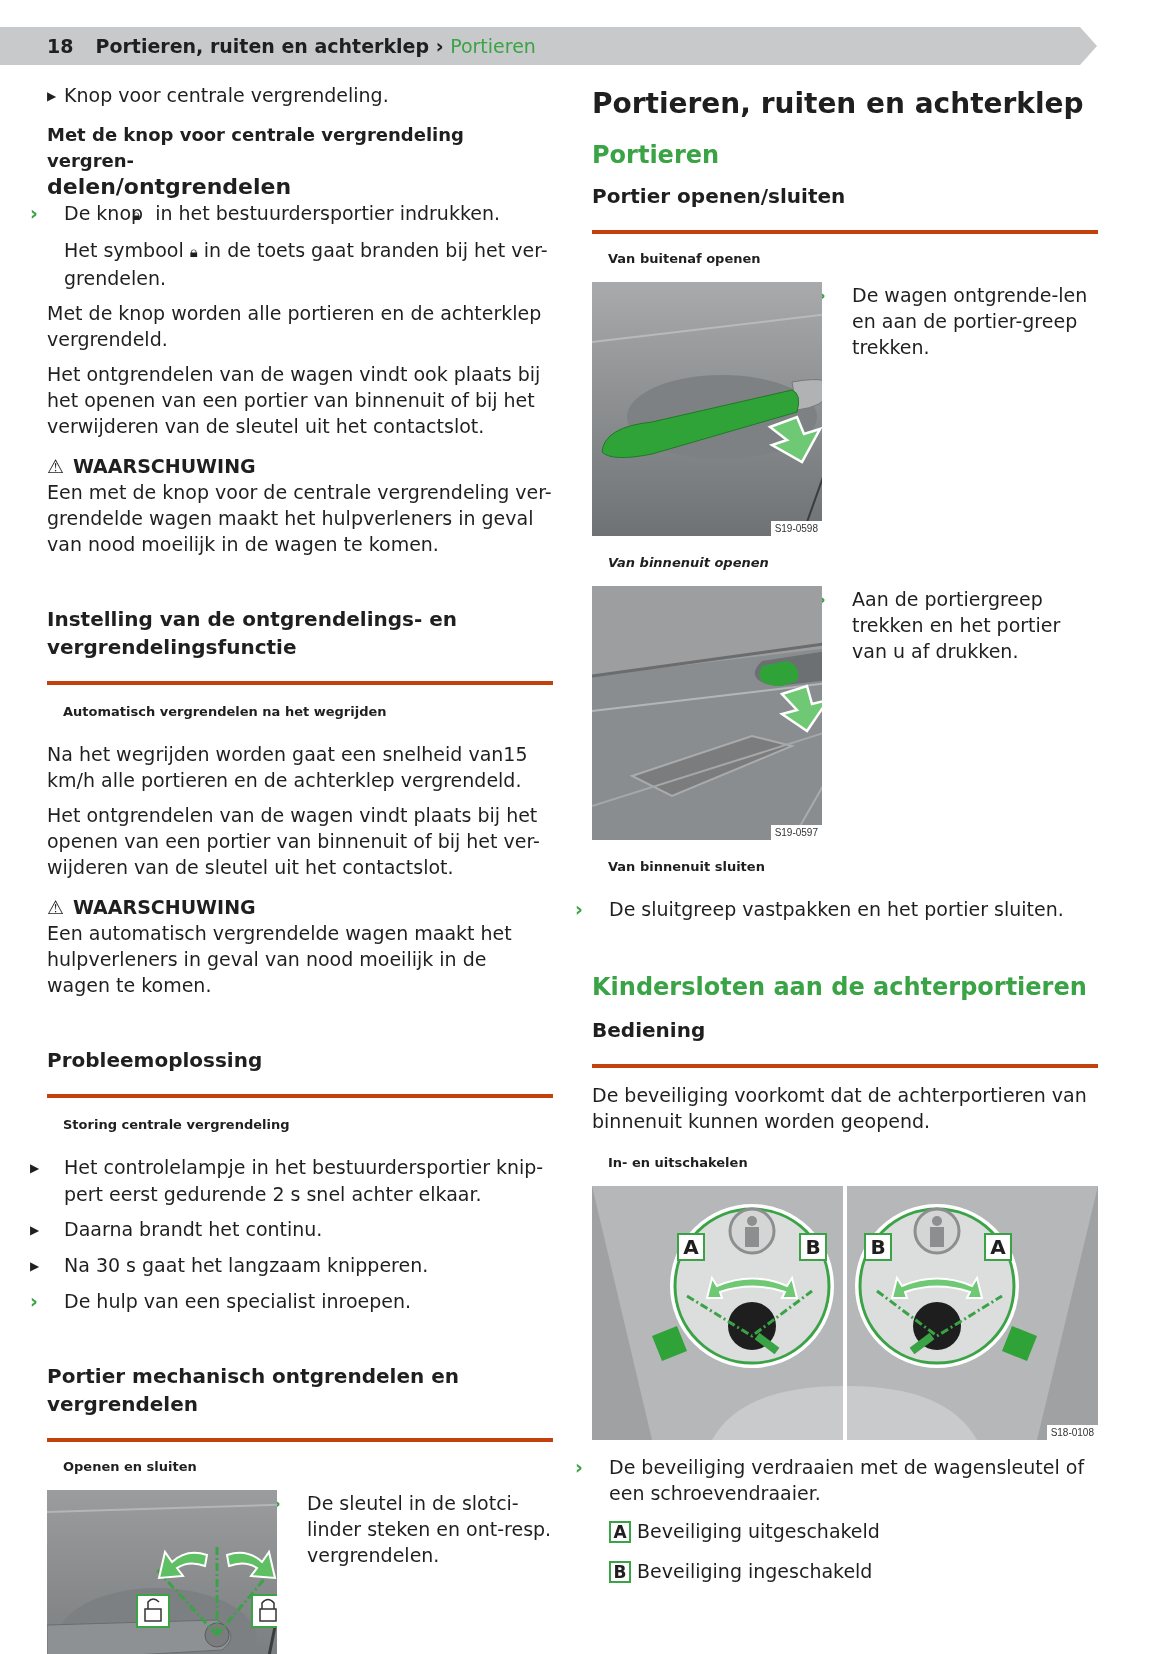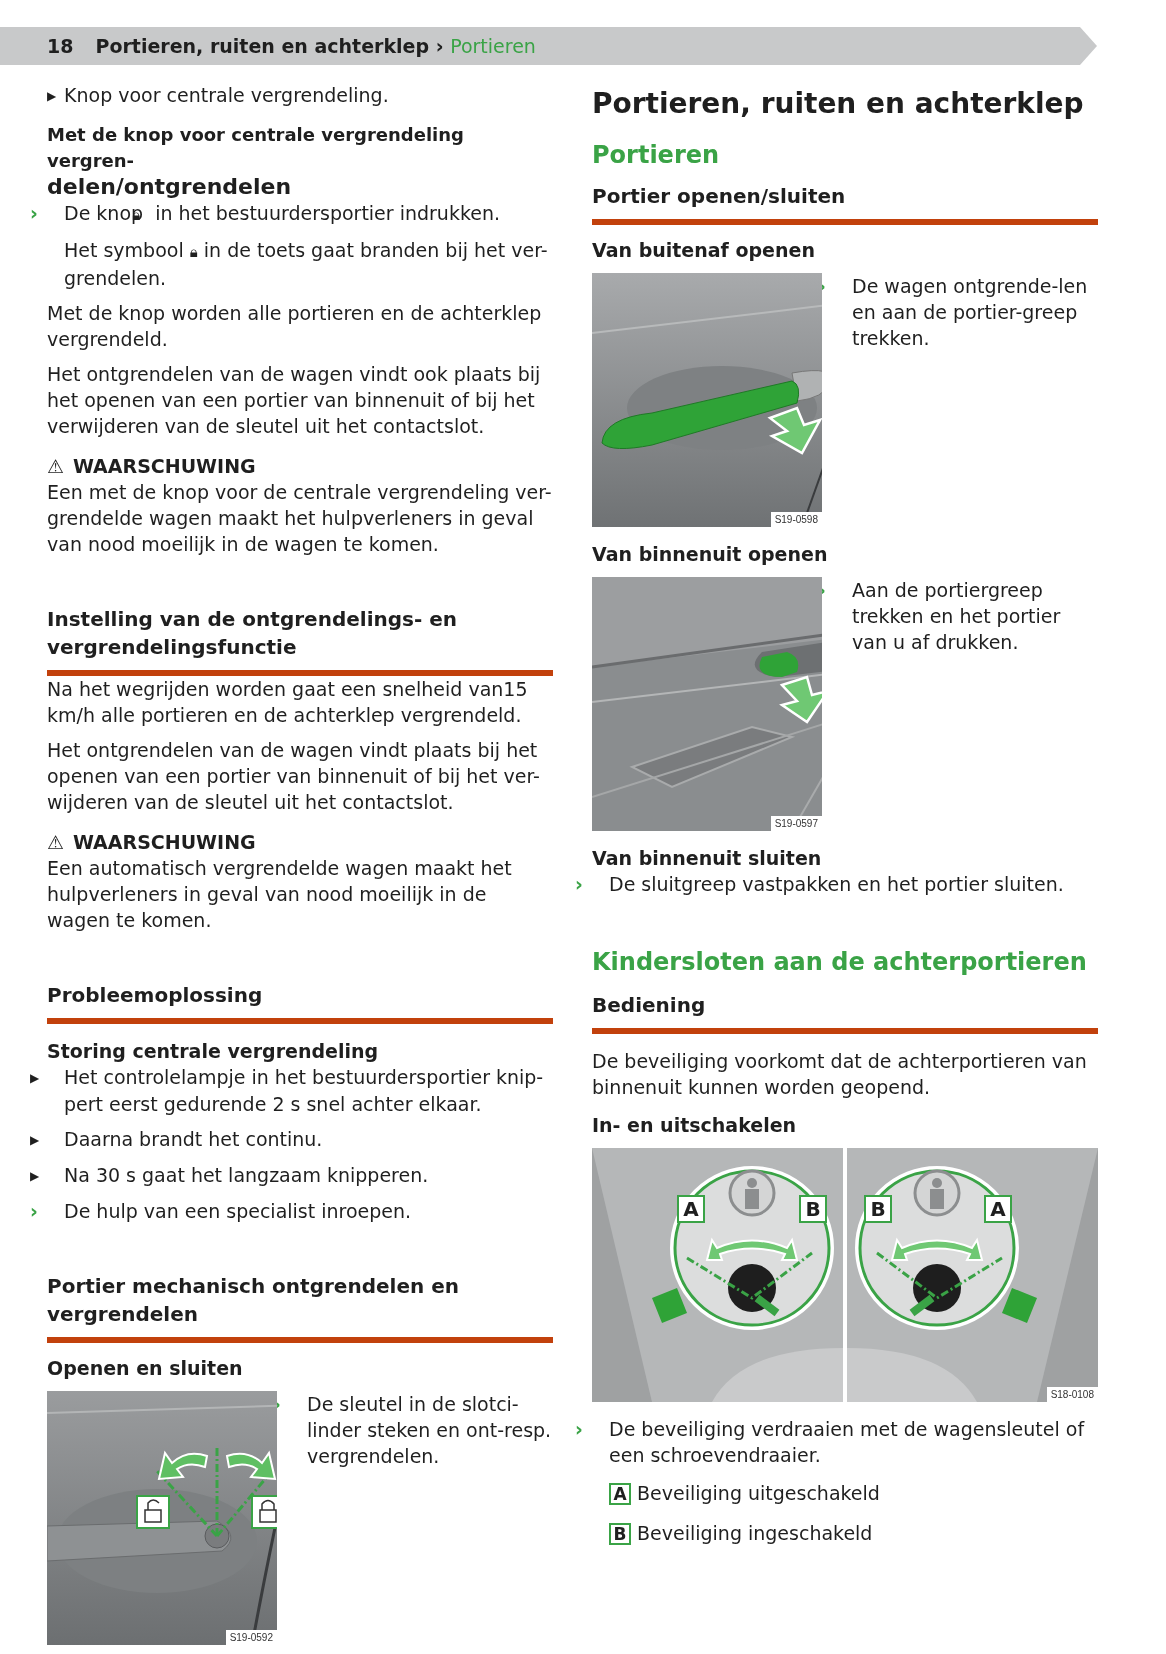--- a/index.html
+++ b/index.html
@@ -16,23 +16,23 @@
   .col-right { left: 592px; }
   p, .line { margin: 0; font-size: 19px; line-height: 26px; }
   .para { margin-bottom: 9px; }
   .bold { font-weight: bold; }
   .tri { display: inline-block; width: 17px; font-size: 12px; vertical-align: 2px; }
   .chev { display: inline-block; width: 17px; color: #3aa346; font-weight: bold; }
   .hang { padding-left: 17px; text-indent: -17px; }
   .indent { padding-left: 17px; }
   h1 { margin: 0; font-size: 28px; line-height: 40px; font-weight: bold; }
   h2.green { margin: 0; font-size: 24px; line-height: 34px; font-weight: bold; color: #3aa346; }
-  h3 { margin: 0; font-size: 20px; line-height: 28px; font-weight: bold; padding-bottom: 9px;
-       border-bottom: 6px solid #c2410c; }
-  h4 { margin: 0; font-size: 19px; line-height: 26px; font-weight: bold; }
+  h3 { margin: 0; font-size: 20px; line-height: 28px; font-weight: bold; padding-bottom: 20px;
+       border-bottom: 4px solid #c2410c; }
+  h4 { margin: 16px; font-size: 13px; line-height: 26px; font-weight: bold; }
   .warn-title { font-size: 19px; line-height: 26px; font-weight: bold; }
   .warn-icon { display: inline-block; width: 26px; font-weight: normal; }
   .fig-row { position: relative; display: flex; gap: 13px; }
   .figure { position: relative; width: 230px; height: 254px; flex: none; overflow: hidden; }
   .figure svg { display: block; }
   .fig-label { position: absolute; right: 0; bottom: 0; background: #fff;
                font-size: 10px; line-height: 13px; padding: 1px 4px; color: #333;
                font-family: "Liberation Sans", sans-serif; }
   .fig-text { flex: 1; }
   .boxlbl { display: inline-block; border: 2px solid #3aa346; font-weight: bold; font-size: 17px;
@@ -71,20 +71,21 @@
     <span>in de toets gaat branden bij het ver-grendelen.</span>
   </p>
   <p class="para">Met de knop worden alle portieren en de achterklep vergrendeld.</p>
   <p class="para" style="margin-bottom:14px;">Het ontgrendelen van de wagen vindt ook plaats bij het openen van een portier van binnenuit of bij het verwijderen van de sleutel uit het contactslot.</p>
   <div class="warn-title">
     <span class="warn-icon">⚠︎</span><span>WAARSCHUWING</span>
   </div>
   <p class="para" style="margin-bottom:48px;">Een met de knop voor de centrale vergrendeling ver-grendelde wagen maakt het hulpverleners in geval van nood moeilijk in de wagen te komen.</p>
 
   <h3>Instelling van de ontgrendelings- en vergrendelingsfunctie</h3>
+  <h4 style="margin-top:14px;">Automatisch vergrendelen na het wegrijden</h4>
   <p class="para">Na het wegrijden worden gaat een snelheid van15 km/h alle portieren en de achterklep vergrendeld.</p>
   <p class="para" style="margin-bottom:14px;">Het ontgrendelen van de wagen vindt plaats bij het openen van een portier van binnenuit of bij het ver-wijderen van de sleutel uit het contactslot.</p>
   <div class="warn-title">
     <span class="warn-icon">⚠︎</span><span>WAARSCHUWING</span>
   </div>
   <p class="para" style="margin-bottom:48px;">Een automatisch vergrendelde wagen maakt het hulpverleners in geval van nood moeilijk in de wagen te komen.</p>
 
   <h3>Probleemoplossing</h3>
   <h4 style="margin-top:14px;">Storing centrale vergrendeling</h4>
   <p class="para hang">
@@ -160,21 +161,21 @@
         <path d="M178 145 L 205 135 L 212 152 L 228 147 L 210 180 L 180 163 L 195 158 Z" fill="#6fc873" stroke="#fff" stroke-width="2.5"></path>
         <path d="M240 170 L 210 254" stroke="#3a3c3e" stroke-width="2"></path>
       </svg>
       <span class="fig-label">S19-0598</span>
     </div>
     <p class="fig-text hang" style="font-size:19px; line-height:26px; padding-left:17px;">
       <span class="chev">›</span><span>De wagen ontgrende-len en aan de portier-greep trekken.</span>
     </p>
   </div>
 
-  <h4 style="margin-top:14px; margin-bottom:10px;">Van binnenuit openen</h4>
+  <h4 style="margin-top:14px; margin-bottom:10px;font-style:italic;">Van binnenuit openen</h4>
   <div class="fig-row">
     <div class="figure">
       <svg width="254" height="254" viewBox="0 0 254 254">
         <rect width="254" height="254" fill="#8a8d8f"></rect>
         <path d="M0 0 H254 V 60 L 0 90 Z" fill="#9c9ea0"></path>
         <path d="M0 90 L 254 55" stroke="#6a6c6e" stroke-width="3"></path>
         <path d="M0 125 L 254 95" stroke="#b4b6b7" stroke-width="2"></path>
         <path d="M170 75 Q 150 95 185 100 L 254 92 L 254 62 Z" fill="#6d7072"></path>
         <path d="M170 80 Q 160 100 190 100 L 205 95 Q 210 80 195 75 Z" fill="#2fa337"></path>
         <path d="M190 108 L 215 100 L 220 118 L 236 114 L 215 145 L 190 128 L 205 124 Z" fill="#6fc873" stroke="#fff" stroke-width="2.5"></path>

